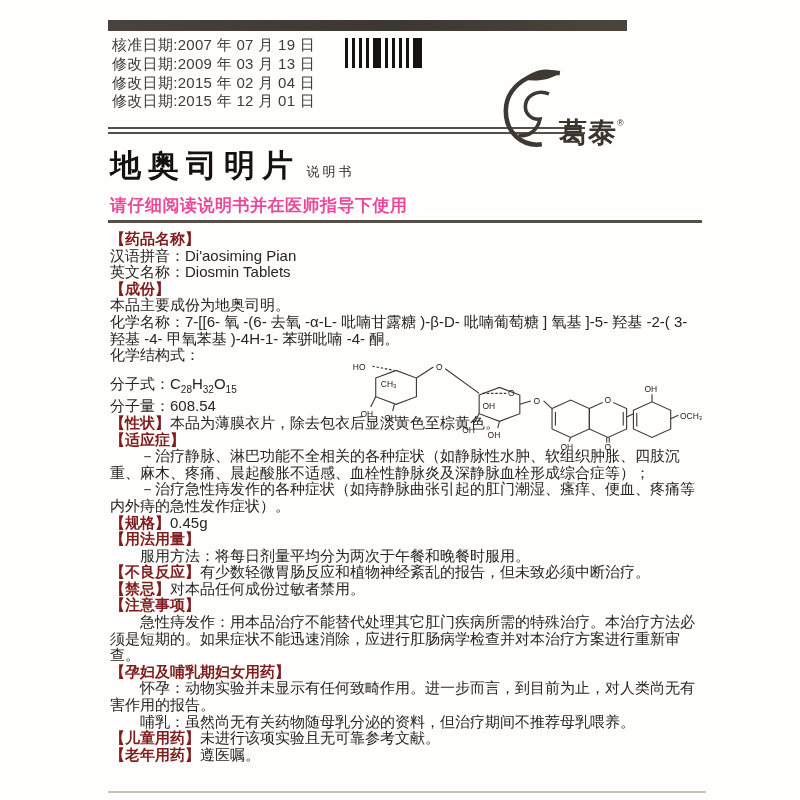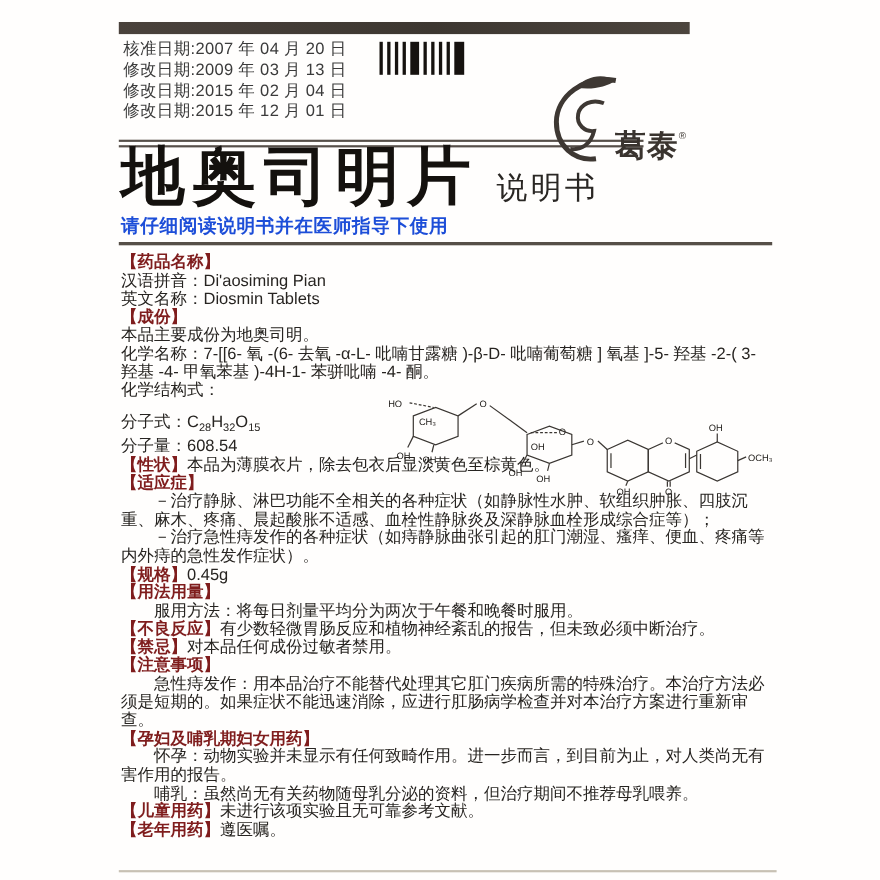--- a/index.html
+++ b/index.html
@@ -23,26 +23,26 @@
   .dbl-rule { position: absolute; left: 108px; top: 127px; width: 477px; height: 7px;
     border-top: 2px solid #564f49; border-bottom: 2px solid #564f49; }
 
   .logo { position: absolute; left: 495px; top: 66px; width: 150px; height: 92px; }
   .logo svg { position: absolute; left: 0; top: 0; }
   .brand { position: absolute; left: 64px; top: 48px; font-size: 28px; font-weight: 700;
     color: #3a342f; letter-spacing: 1px; white-space: nowrap; }
   .brand sup { font-size: 9px; vertical-align: 16px; font-weight: 400; }
 
   .title-block { position: absolute; left: 110px; top: 140px; white-space: nowrap; }
-  .drug-title { display: inline-block; font-family: Liberation Mono, monospace;
-    font-size: 58px; font-weight: 600; color: #14110e; letter-spacing: 7px; line-height: 52px; }
-  .doc-type { display: inline-block; font-size: 28px; color: #2a2724; letter-spacing: 3px;
-    margin-left: 12px; }
+  .drug-title { display: inline-block; font-family: Liberation Serif, serif;
+    font-size: 31px; font-weight: 600; color: #14110e; letter-spacing: 7px; line-height: 52px; }
+  .doc-type { display: inline-block; font-size: 13px; color: #2a2724; letter-spacing: 3px;
+    margin-left: 2px; }
   .notice { position: absolute; left: 110px; top: 194px; font-size: 17px; font-weight: 700;
-    color: #1d4ed8; letter-spacing: .5px; }
+    color: #ec4899; letter-spacing: .5px; }
 
   .title-rule { position: absolute; left: 108px; top: 220px; width: 594px; height: 3px; background: #564f48; }
 
   .doc-body { position: absolute; left: 110px; top: 231px; width: 594px;
     font-size: 15px; line-height: 16.6px; color: #272421; }
   .doc-body p { margin: 0; }
   .hd { font-weight: 700; color: #7f1d1d; }
   .indent { text-indent: 2em; }
   .gap-top { margin-top: 12px !important; }
   .doc-body sub { font-size: 10px; }
@@ -56,21 +56,21 @@
   .bottom-rule { position: absolute; left: 108px; top: 791px; width: 598px; height: 2px; background: #c8c1b4; }
 </style>
 </head>
 <body>
 
 <div class="page">
 
   <div class="top-bar"></div>
 
   <div class="dates">
-    <div>核准日期:2007 年 04 月 20 日</div>
+    <div>核准日期:2007 年 07 月 19 日</div>
     <div>修改日期:2009 年 03 月 13 日</div>
     <div>修改日期:2015 年 02 月 04 日</div>
     <div>修改日期:2015 年 12 月 01 日</div>
   </div>
 
   <div class="barcode">
     <i class="n"></i>
       <i class="n"></i>
       <i class="n"></i>
       <i class="n"></i>

